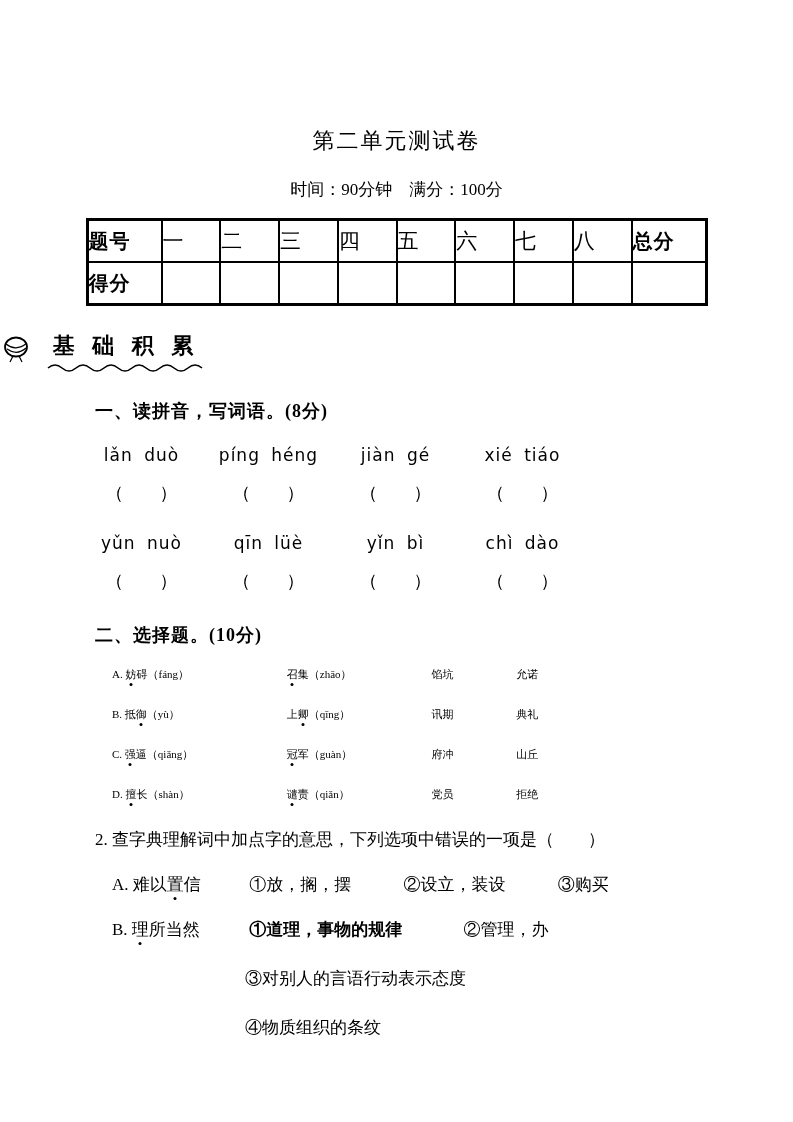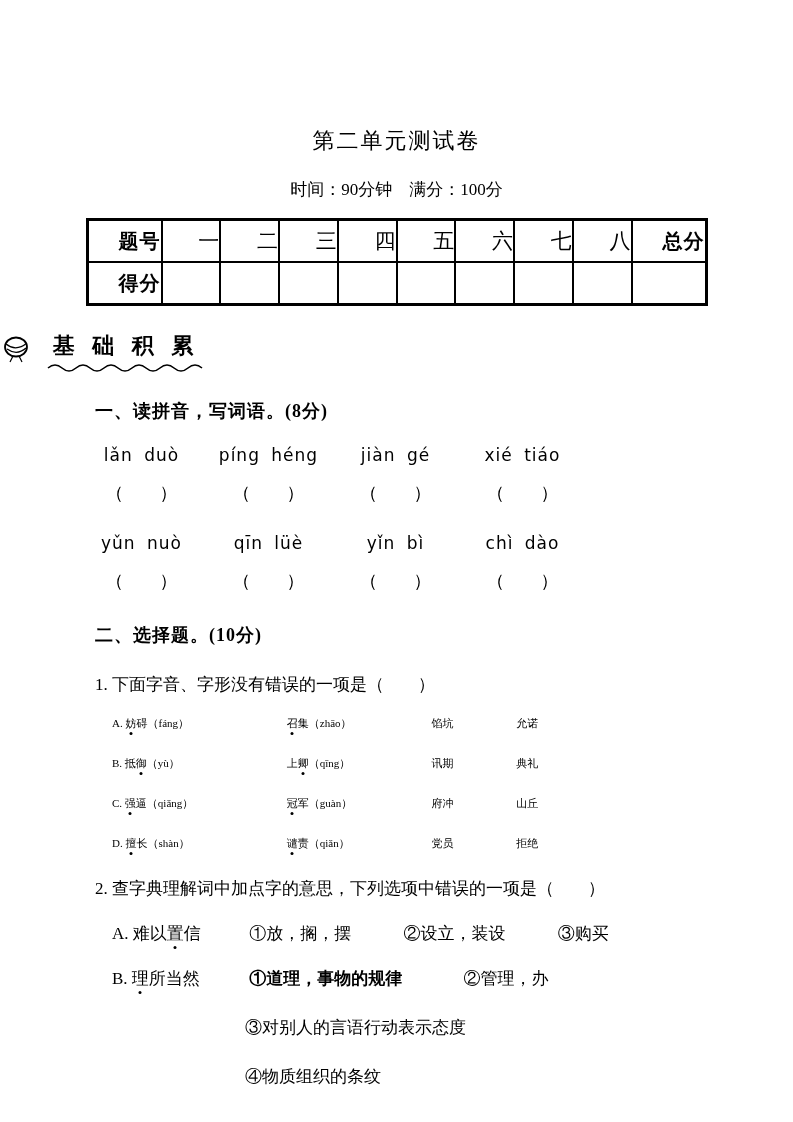--- a/index.html
+++ b/index.html
@@ -24,21 +24,21 @@
 
   table.score {
     margin: 17px auto 0 auto;
     border-collapse: collapse;
     width: 622px;
     table-layout: fixed;
   }
   table.score td {
     border: 2px solid #000;
     height: 40px;
-    text-align: right;
+    text-align: left;
     vertical-align: middle;
     padding: 0;
   }
   table.score { border: 3px solid #000; }
   td.label-cell { font-weight: bold; font-size: 20px; width: 72px; letter-spacing: 1px; }
   td.num-cell { font-size: 21px; }
 
   .banner {
     margin-top: 25px;
     display: flex;
@@ -184,21 +184,20 @@
   </div>
   <div class="py-grid paren-grid">
     <span class="cell blank">（　　）</span>
     <span class="cell blank">（　　）</span>
     <span class="cell blank">（　　）</span>
     <span class="cell blank">（　　）</span>
   </div>
 
   <div class="q-heading" style="margin-top:30px;">二、选择题。(10分)</div>
 
-  <div class="sub-heading">1. 下面字音、字形没有错误的一项是（　　）</div>
 
   <div class="opts">
     <div class="opt-row">
       <span class="c0"><span>A</span><span>.</span><span> </span><span class="dot-under">妨</span><span>碍</span><span>（</span><span>f</span><span>á</span><span>n</span><span>g</span><span>）</span></span>
       <span class="c1"><span class="dot-under">召</span><span>集</span><span>（</span><span>z</span><span>h</span><span>ā</span><span>o</span><span>）</span></span>
       <span class="c2">馅坑</span>
       <span class="c3">允诺</span>
     </div>
     <div class="opt-row">
       <span class="c0"><span>B</span><span>.</span><span> </span><span>抵</span><span class="dot-under">御</span><span>（</span><span>y</span><span>ù</span><span>）</span></span>

